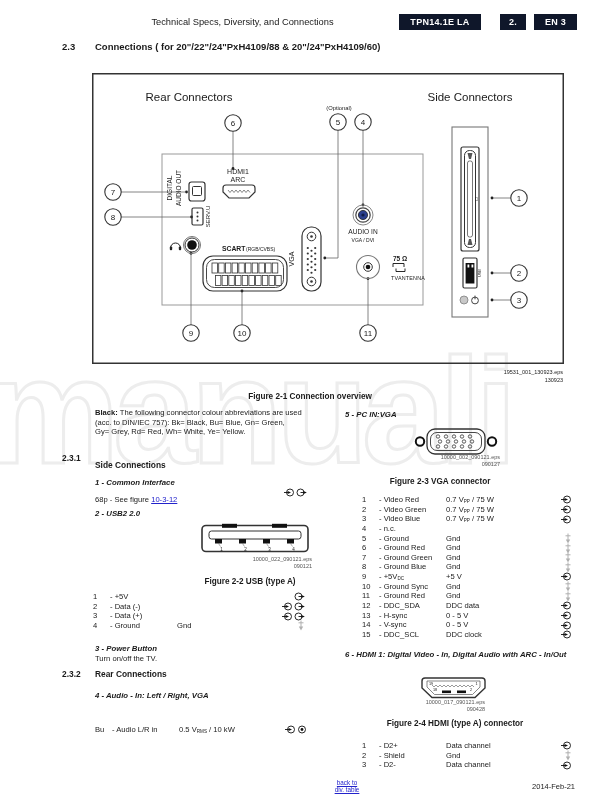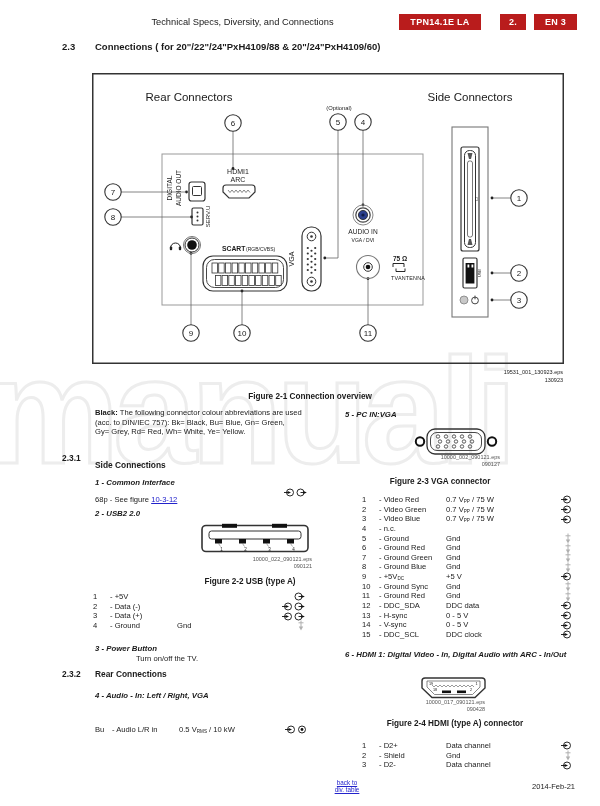--- a/index.html
+++ b/index.html
@@ -9,21 +9,21 @@
     overflow:hidden;
   }
   .abs{position:absolute;z-index:2;}
   .watermark{
     position:absolute;z-index:1;top:336px;left:-14px;width:640px;
     font-size:150px;font-weight:bold;line-height:1;letter-spacing:-6px;
     color:#ffffff;-webkit-text-stroke:3px #ededed;
     pointer-events:none;user-select:none;
   }
   .hdr-title{left:90px;width:305px;top:15px;text-align:center;font-size:9.3px;line-height:15px;}
-  .badge{top:14px;height:16px;background:#b91c1c;color:#fff;font-weight:bold;
+  .badge{top:14px;height:16px;background:#0f172a;color:#fff;font-weight:bold;
     font-size:9px;display:flex;align-items:center;justify-content:center;letter-spacing:.3px;}
   .sec-num{font-weight:bold;font-size:9.5px;}
   .sec-title{font-weight:bold;font-size:9.5px;}
   .subsec{font-weight:bold;font-size:8.4px;}
   .item-title{font-weight:bold;font-style:italic;font-size:7.8px;}
   .body-txt{font-size:7.6px;}
   .note{left:95px;top:408px;width:248px;font-size:7.6px;line-height:9.6px;}
   .note b{font-weight:bold;}
   .fig-cap{font-weight:bold;font-size:8.2px;text-align:center;}
   .eps{font-size:5.5px;color:#555;text-align:right;line-height:7.4px;}
@@ -374,21 +374,21 @@
         <svg class="sy" width="8" height="11" viewBox="0 0 8 11">
           <line x1="4" y1="0.5" x2="4" y2="7" stroke="#b0b0b0" stroke-width="1"></line>
           <line x1="1.5" y1="2.8" x2="6.5" y2="2.8" stroke="#b0b0b0" stroke-width="1"></line>
           <path d="M1.8,6.5 L4,10.5 L6.2,6.5 Z" fill="#b0b0b0"></path>
         </svg>
       </span>
     </div>
   </div>
 
 <div class="abs item-title" style="left:95px;top:644px;">3 - Power Button</div>
-<div class="abs body-txt" style="left:95px;top:654px;margin-left:41px;">Turn on/off the TV.</div>
+<div class="abs body-txt" style="left:95px;top:654px;">Turn on/off the TV.</div>
 
 <div class="abs subsec" style="left:62px;top:669px;">2.3.2</div>
 <div class="abs subsec" style="left:95px;top:669px;">Rear Connections</div>
 
 <div class="abs item-title" style="left:95px;top:691px;">4 - Audio - In: Left / Right, VGA</div>
 <div class="abs pin-table" id="audio-row" style="left:95px;top:701px;width:212px;margin-top:24px;">
     <div class="pin-row">
       <span class="c-num">Bu</span>
       <span class="c-name">- Audio L/R in</span>
       <span class="c-val">0.5 V<sub>RMS</sub> / 10 kW</span>

